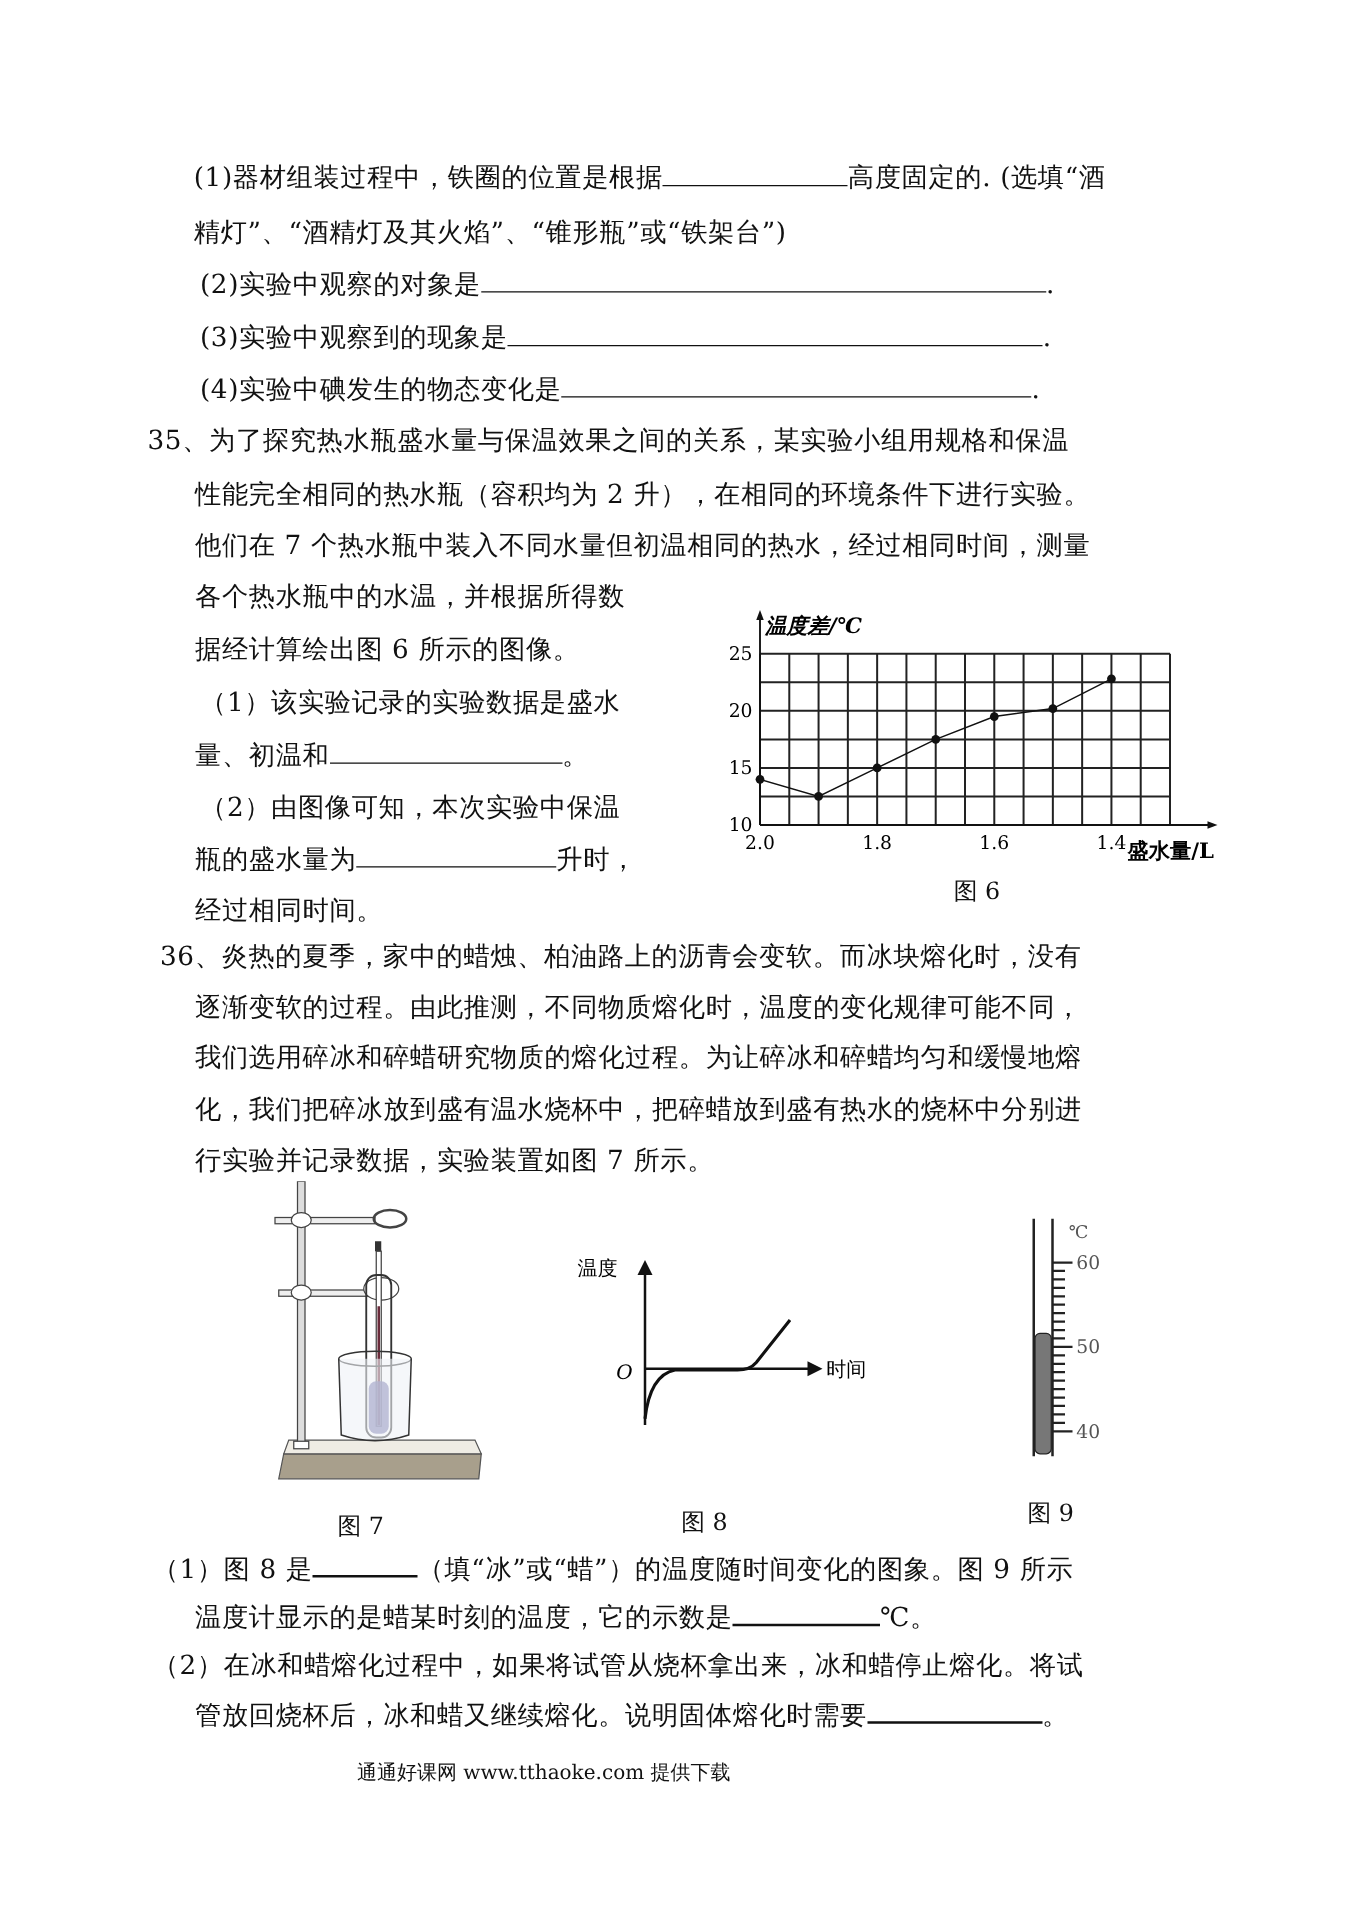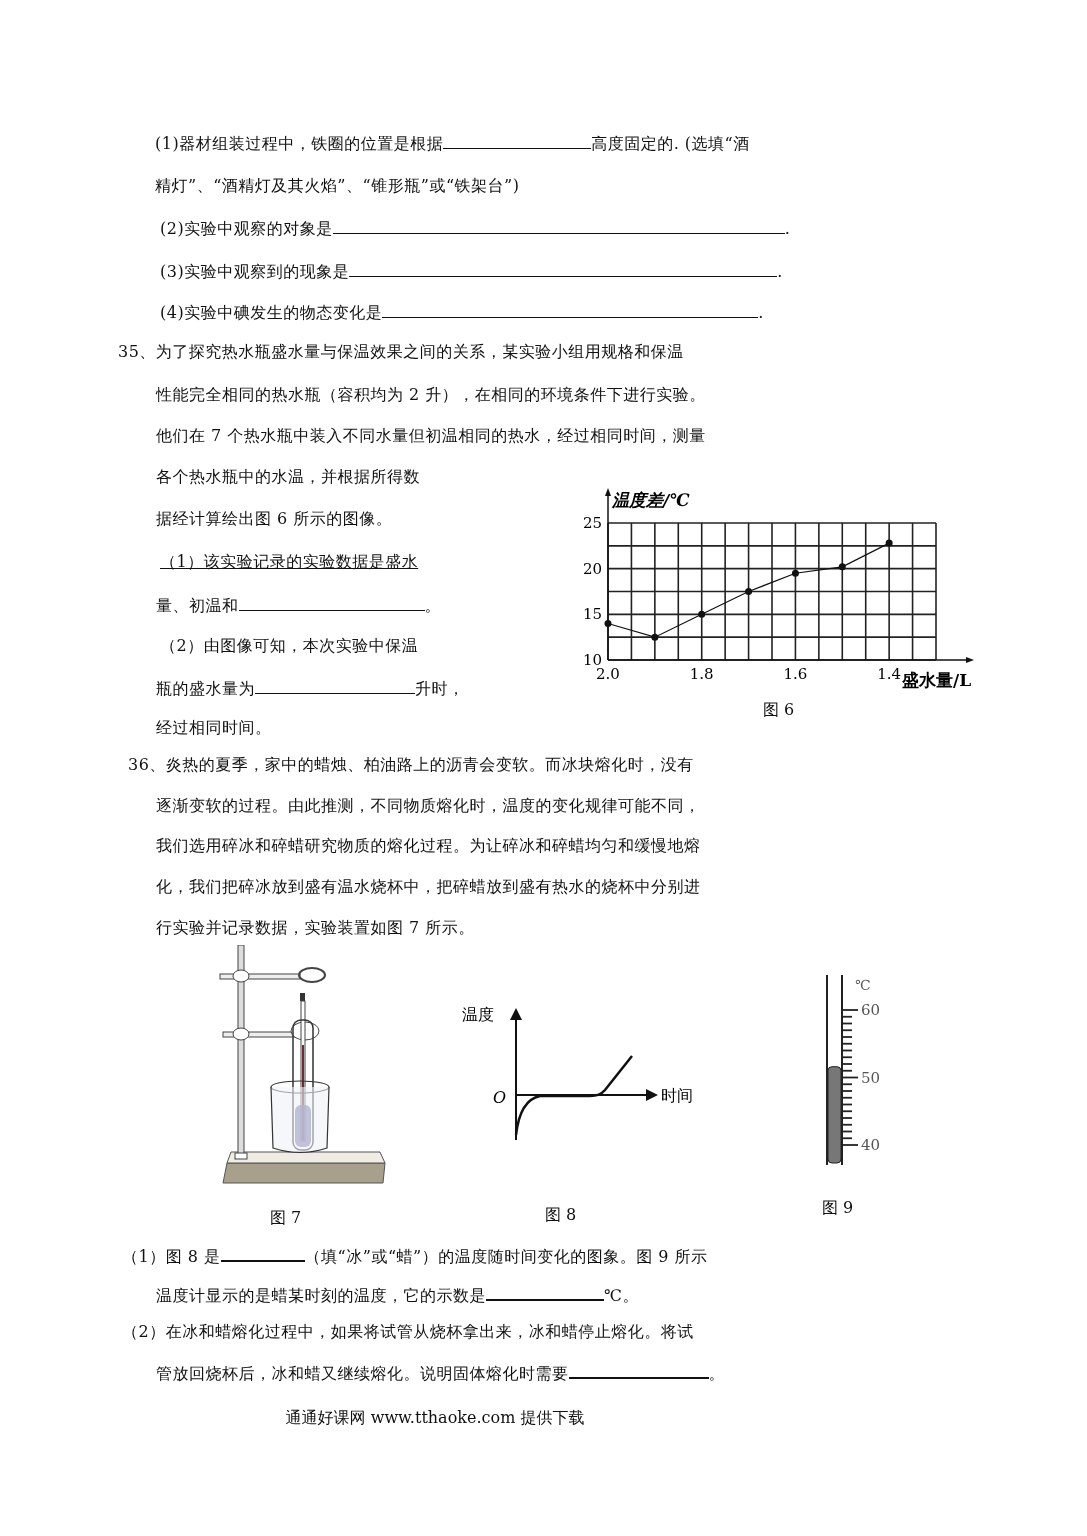--- a/index.html
+++ b/index.html
@@ -1,21 +1,21 @@
 <!DOCTYPE html>
 <html><head>
 <meta charset="utf-8">
 <style>
   html, body { margin: 0; padding: 0; background: #ffffff; }
   body { width: 1087px; height: 1536px; position: relative; overflow: hidden;
          font-family: "DejaVu Serif", "Liberation Serif", serif; color: #111; }
-  .line { position: absolute; font-size: 16px; line-height: 28px; white-space: nowrap; letter-spacing: 0.5px; }
+  .line { position: absolute; font-size: 21px; line-height: 28px; white-space: nowrap; letter-spacing: 0.5px; }
   .blank { display: inline-block; border-bottom: 1.5px solid #111; height: 20px; vertical-align: baseline; }
   .blank.bold { border-bottom: 2.5px solid #111; }
-  .caption { position: absolute; font-size: 16px; }
+  .caption { position: absolute; font-size: 19px; }
   svg text { font-family: "DejaVu Serif", "Liberation Serif", serif; }
   .footer { position: absolute; left: 0; width: 870px; top: 1408px; text-align: center; font-size: 16px; }
 </style>
 </head>
 <body>
 
 <div class="line" style="left:155px;top:128px;">
   <span>(1)器材组装过程中，铁圈的位置是根据</span><span class="blank" style="width:148px"></span><span>高度固定的. (选填“酒</span>
 </div>
 <div class="line" style="left:155px;top:172px;">精灯”、“酒精灯及其火焰”、“锥形瓶”或“铁架台”)</div>
@@ -27,21 +27,21 @@
 </div>
 <div class="line" style="left:160px;top:297px;">
   <span>(4)实验中碘发生的物态变化是</span><span class="blank" style="width:376px"></span><span>.</span>
 </div>
 
 <div class="line" style="left:118px;top:338px;">35、为了探究热水瓶盛水量与保温效果之间的关系，某实验小组用规格和保温</div>
 <div class="line" style="left:156px;top:381px;">性能完全相同的热水瓶（容积均为 2 升），在相同的环境条件下进行实验。</div>
 <div class="line" style="left:156px;top:422px;">他们在 7 个热水瓶中装入不同水量但初温相同的热水，经过相同时间，测量</div>
 <div class="line" style="left:156px;top:463px;">各个热水瓶中的水温，并根据所得数</div>
 <div class="line" style="left:156px;top:505px;">据经计算绘出图 6 所示的图像。</div>
-<div class="line" style="left:160px;top:548px;text-decoration:underline;">（1）该实验记录的实验数据是盛水</div>
+<div class="line" style="left:160px;top:548px;">（1）该实验记录的实验数据是盛水</div>
 <div class="line" style="left:156px;top:590px;">
   <span>量、初温和</span><span class="blank" style="width:186px"></span><span>。</span>
 </div>
 <div class="line" style="left:160px;top:632px;">（2）由图像可知，本次实验中保温</div>
 <div class="line" style="left:156px;top:673px;">
   <span>瓶的盛水量为</span><span class="blank" style="width:160px"></span><span>升时，</span>
 </div>
 <div class="line" style="left:156px;top:714px;">经过相同时间。</div>
 
 <svg id="fig6" style="position:absolute;left:570px;top:480px;" width="420" height="210" viewBox="0 0 420 210">

